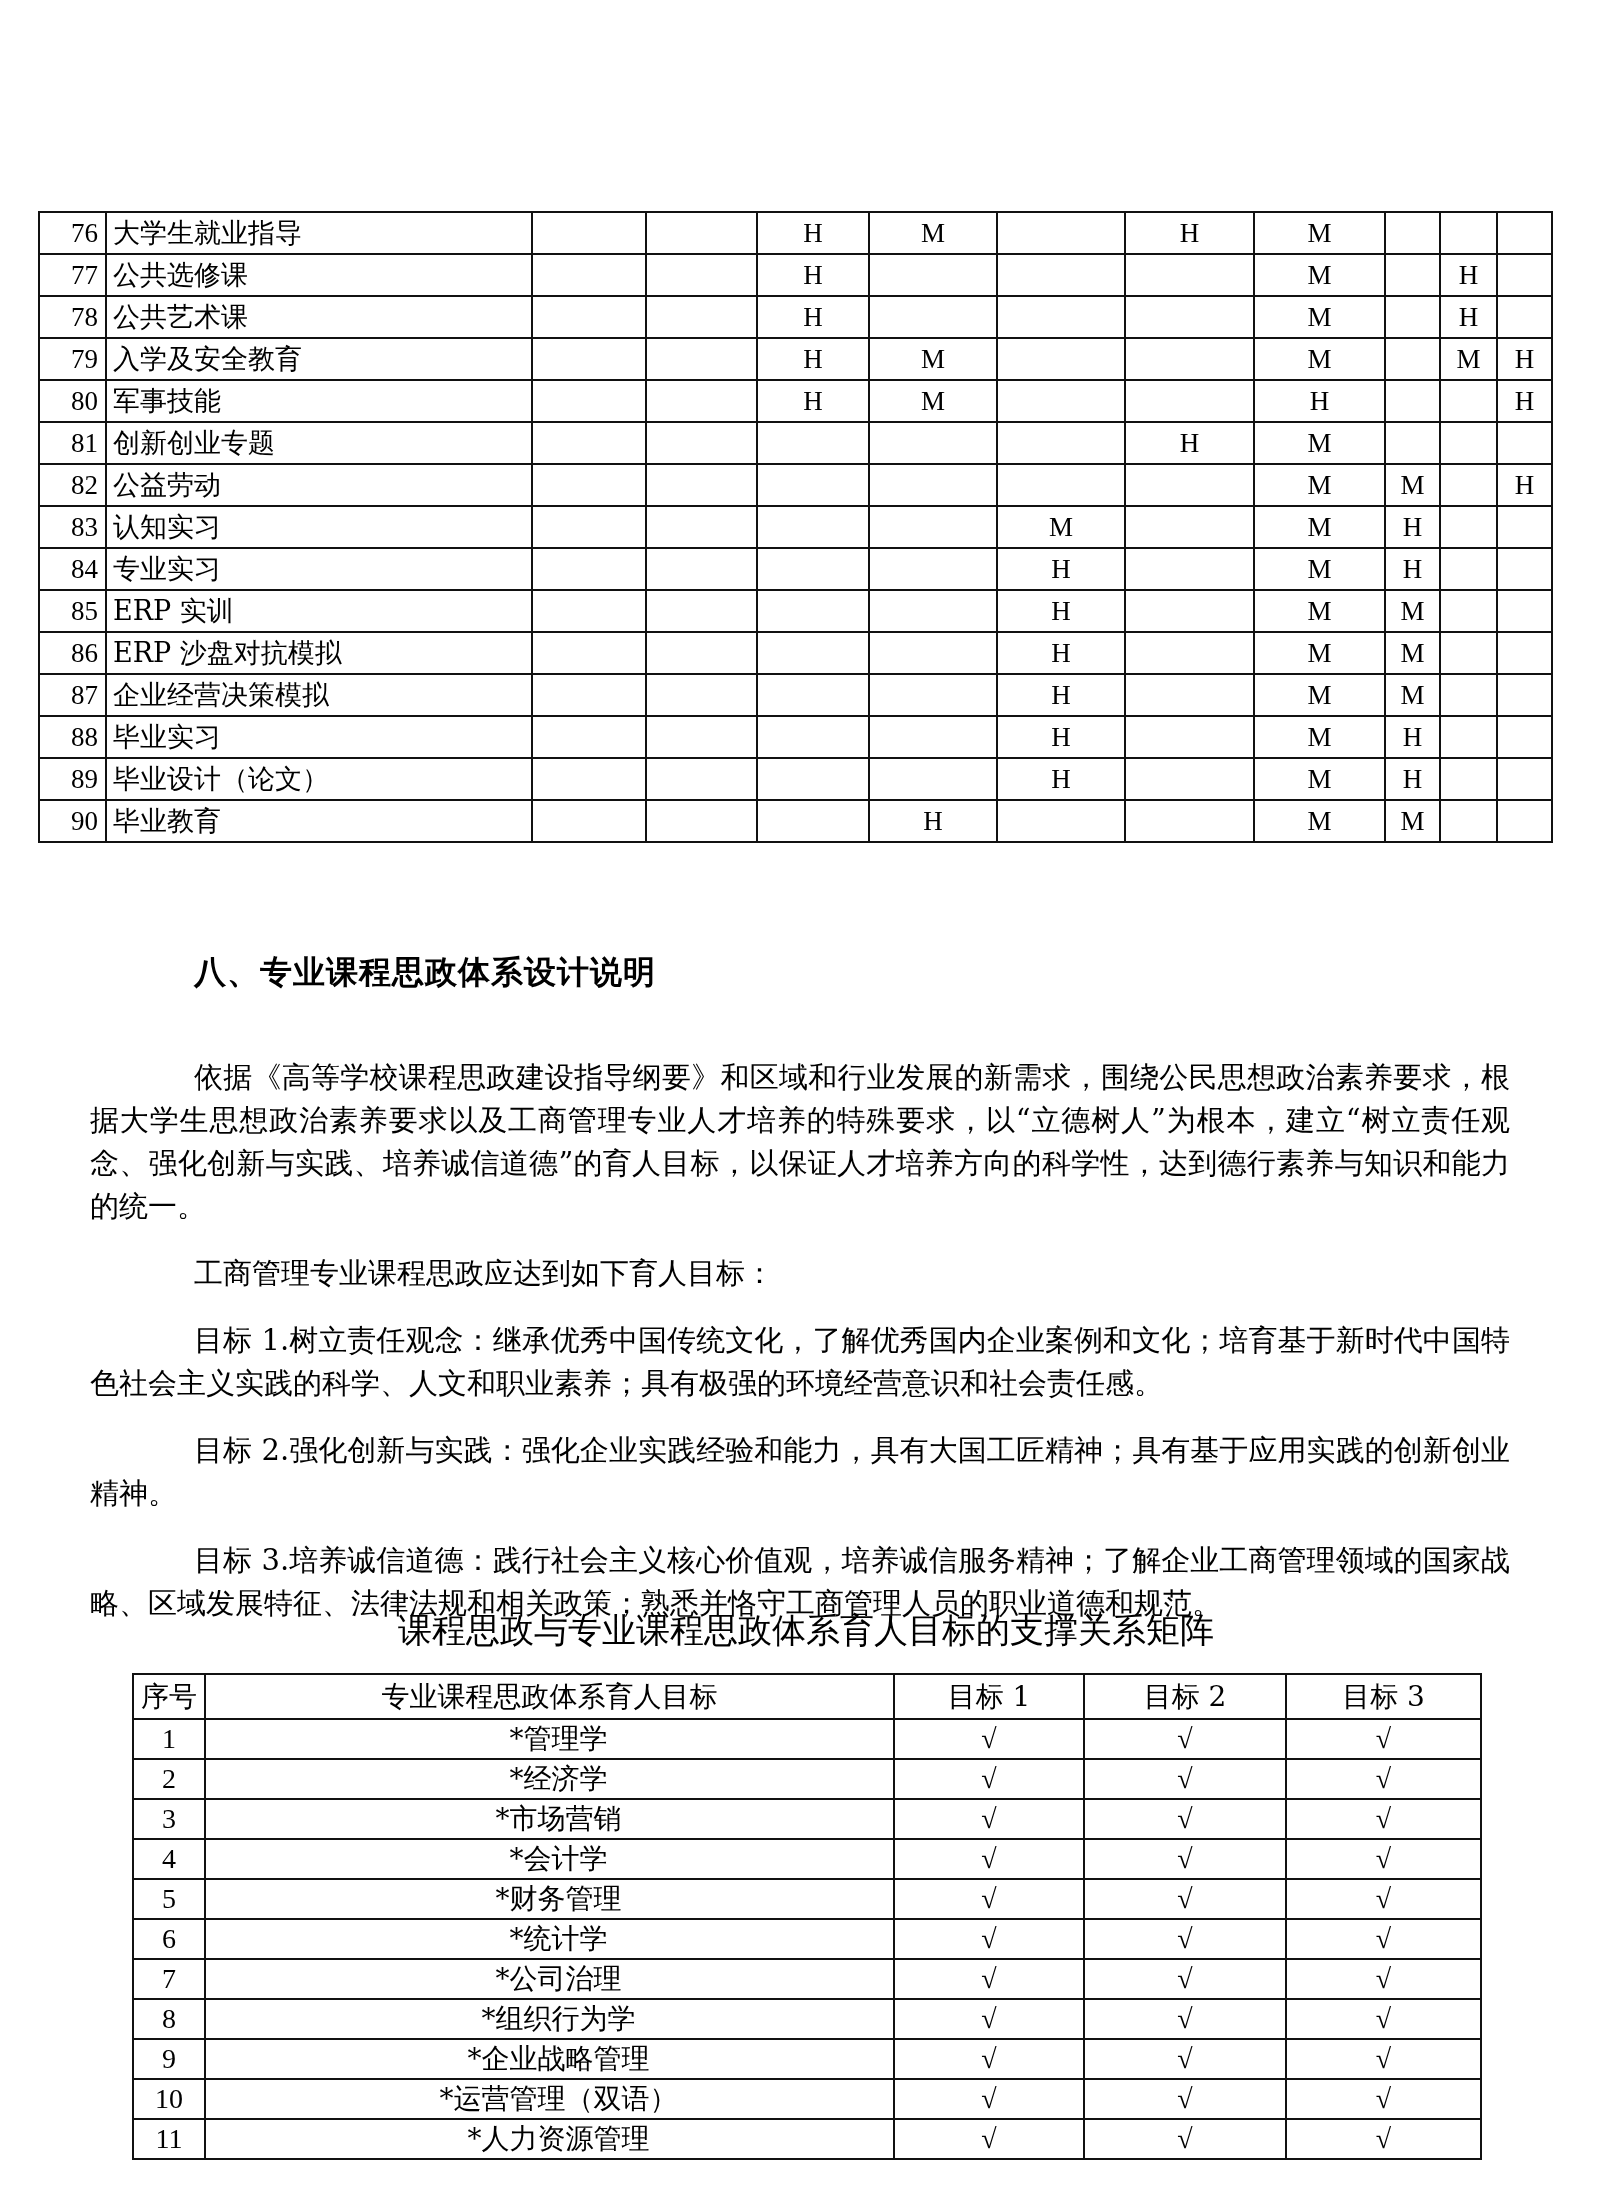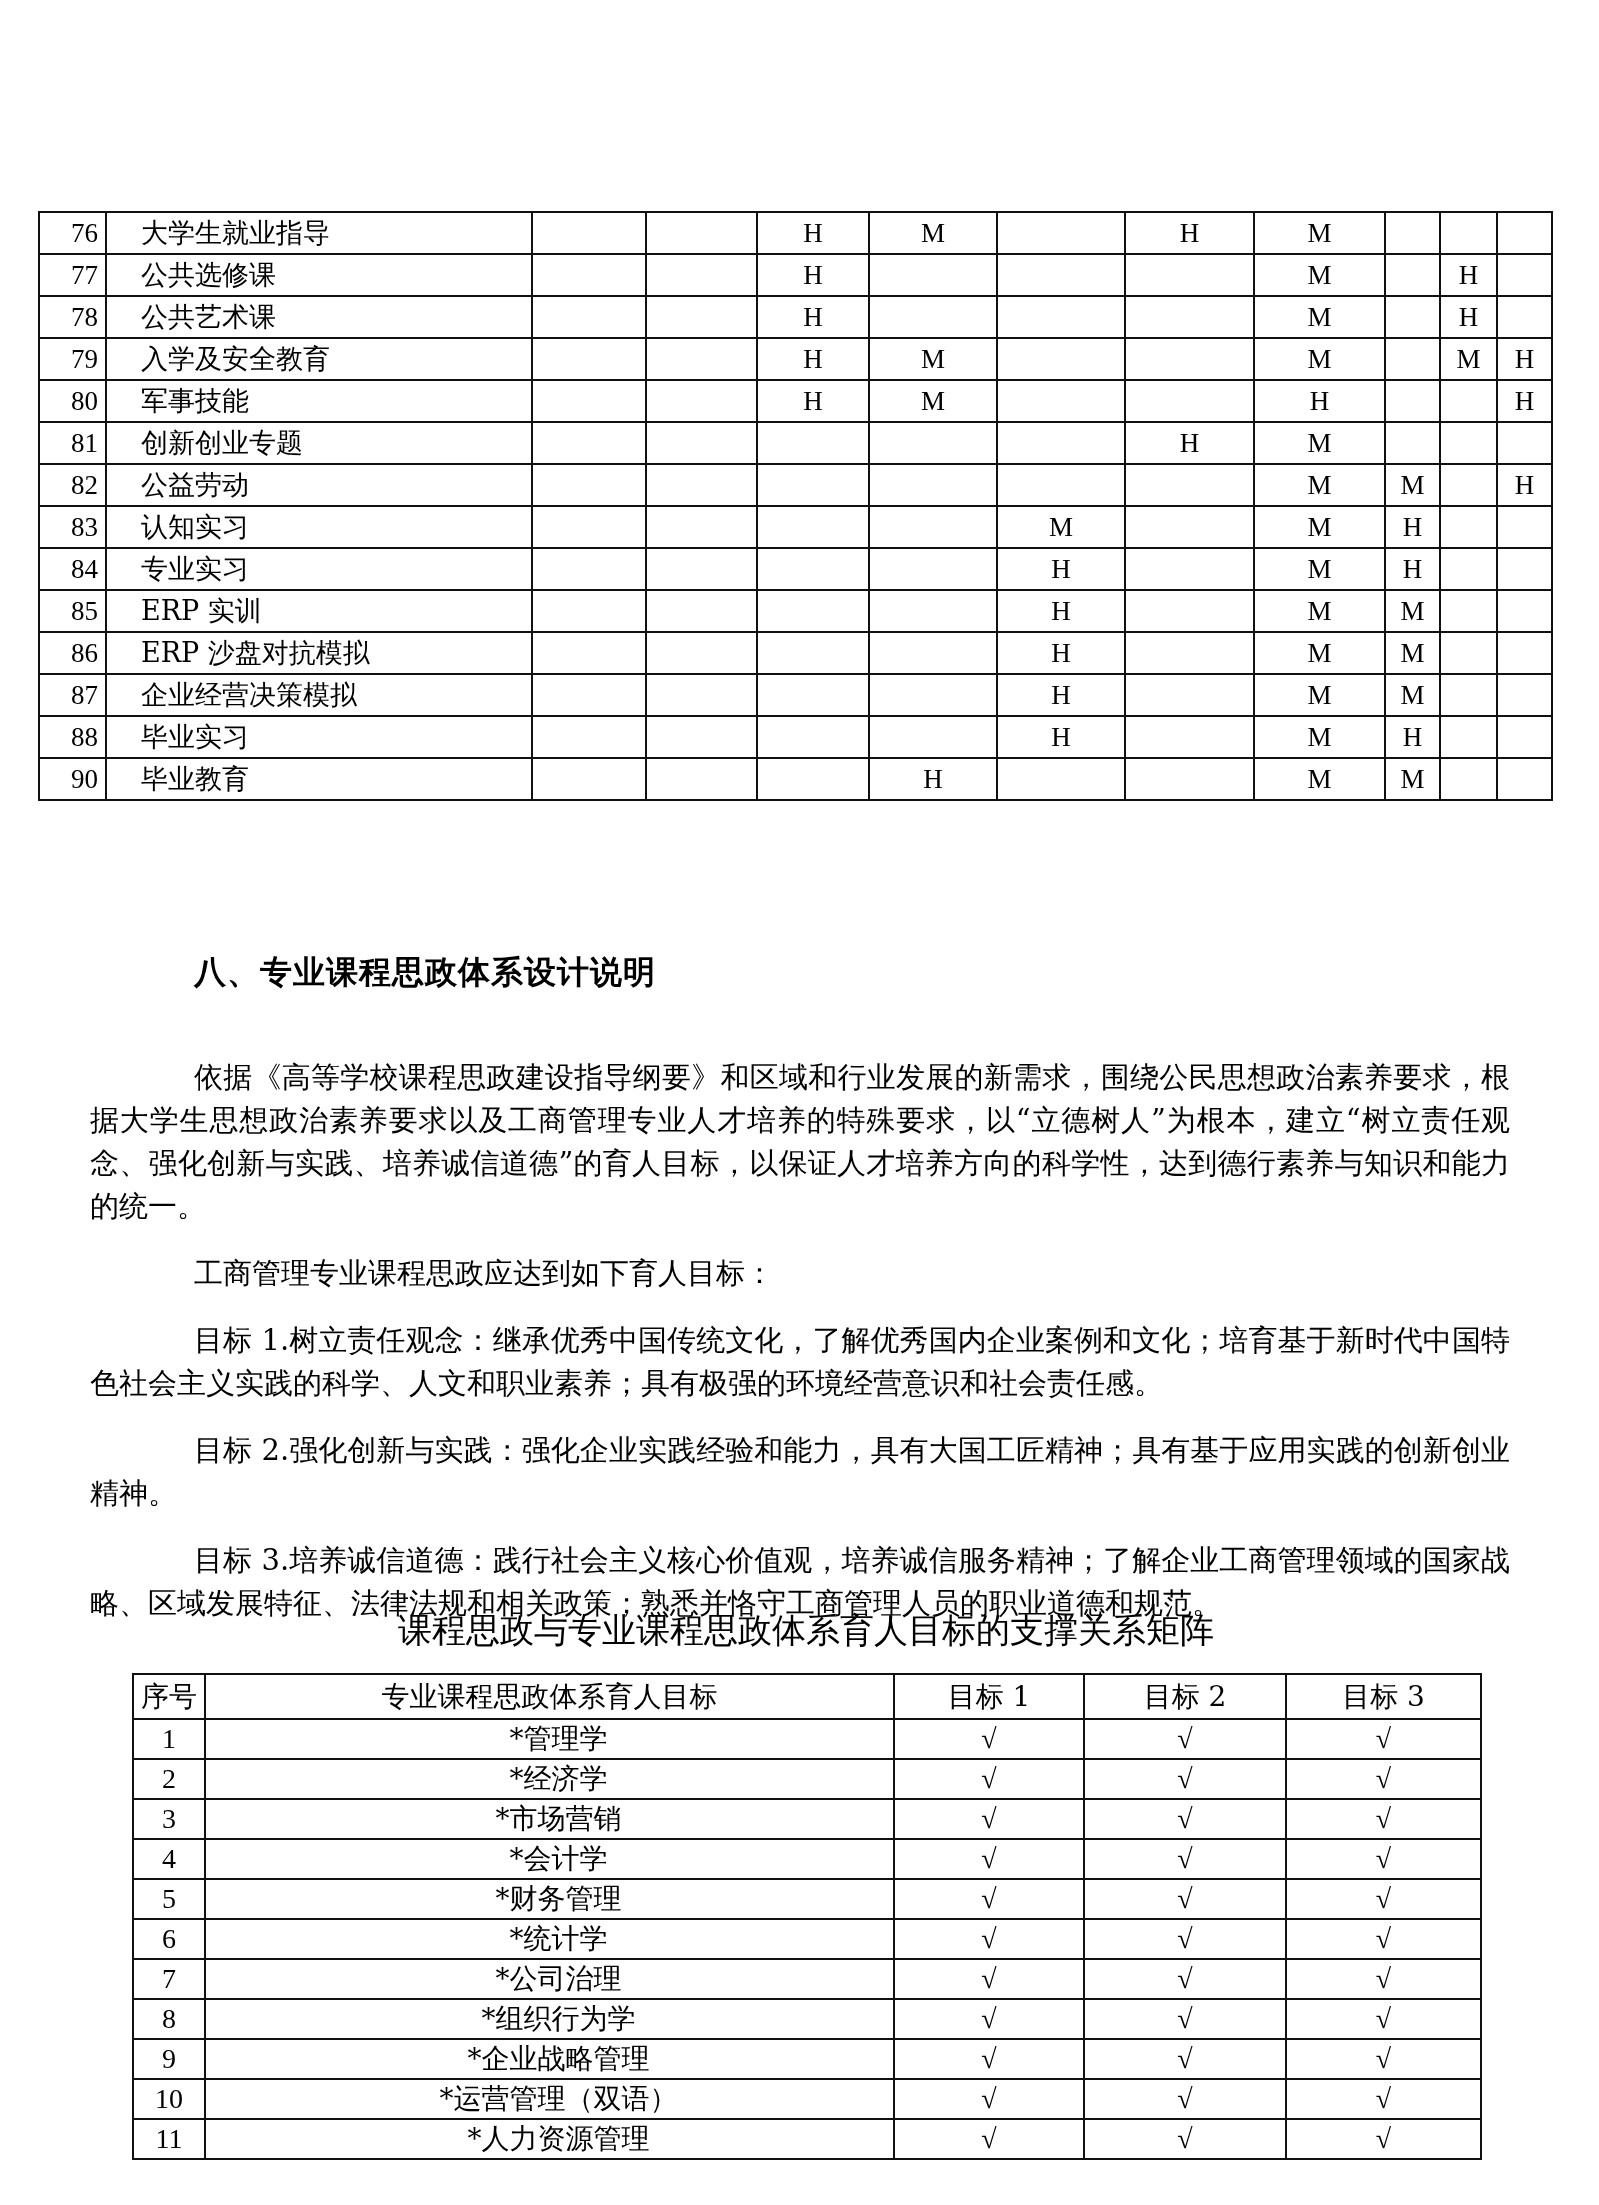--- a/index.html
+++ b/index.html
@@ -18,21 +18,21 @@
     width: 1513px;
   }
   #table1 td {
     border: 2px solid #111;
     height: 42px;
     text-align: center; vertical-align: middle;
     font-size: 27px;
     overflow: hidden; white-space: nowrap;
   }
   #table1 td.num { font-family: "Liberation Serif", serif; padding-left: 24px; }
-  #table1 td.name { text-align: left; padding-left: 34px; }
+  #table1 td.name { text-align: left; padding-left: 6px; }
   #table1 td.mark { font-family: "Liberation Serif", serif; }
   
   #sec-heading {
     position: absolute; left: 194px; top: 951px;
     font-size: 32px; font-weight: bold;
     letter-spacing: 1px;
     white-space: nowrap;
   }
   #sec-body {
     position: absolute; left: 90px; top: 1056px;
@@ -248,20 +248,34 @@
           <td class="mark">H</td>
           <td class="mark"></td>
           <td class="mark">M</td>
           <td class="mark">M</td>
           <td class="mark"></td>
           <td class="mark"></td>
         </tr>
         <tr>
           <td class="num">88</td>
           <td class="name">毕业实习</td>
+          <td class="mark"></td>
+          <td class="mark"></td>
+          <td class="mark"></td>
+          <td class="mark"></td>
+          <td class="mark">H</td>
+          <td class="mark"></td>
+          <td class="mark">M</td>
+          <td class="mark">H</td>
+          <td class="mark"></td>
+          <td class="mark"></td>
+        </tr>
+        <tr>
+          <td class="num">89</td>
+          <td class="name">毕业设计（论文）</td>
           <td class="mark"></td>
           <td class="mark"></td>
           <td class="mark"></td>
           <td class="mark"></td>
           <td class="mark">H</td>
           <td class="mark"></td>
           <td class="mark">M</td>
           <td class="mark">H</td>
           <td class="mark"></td>
           <td class="mark"></td>

